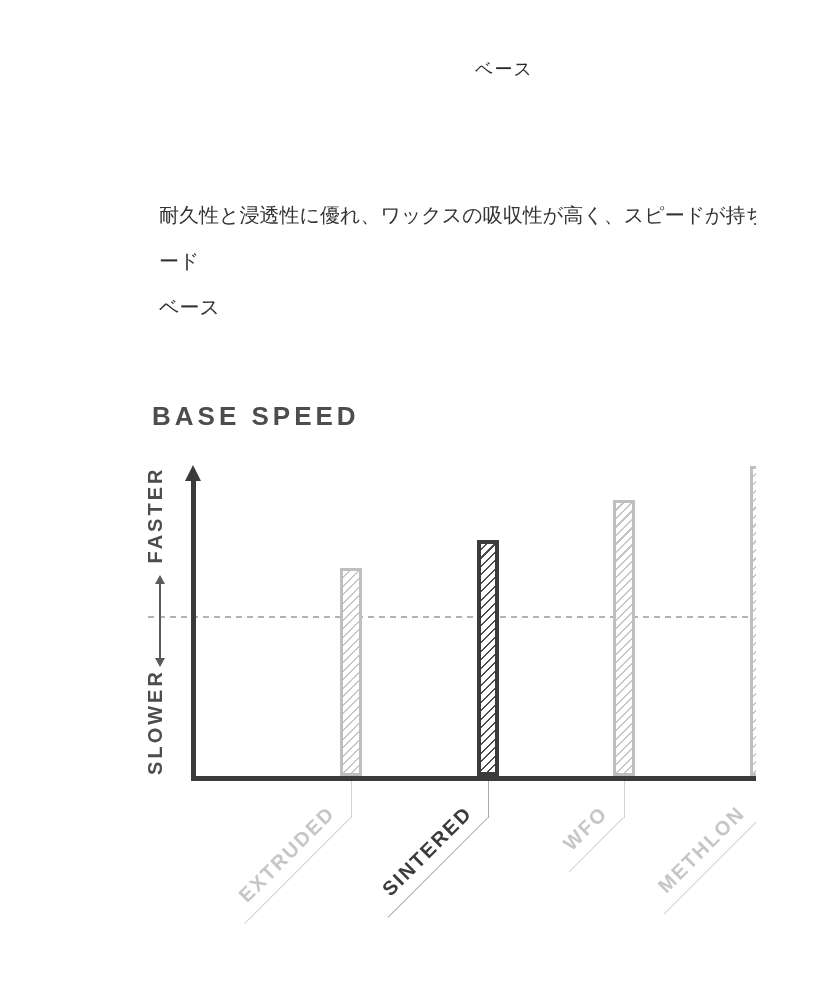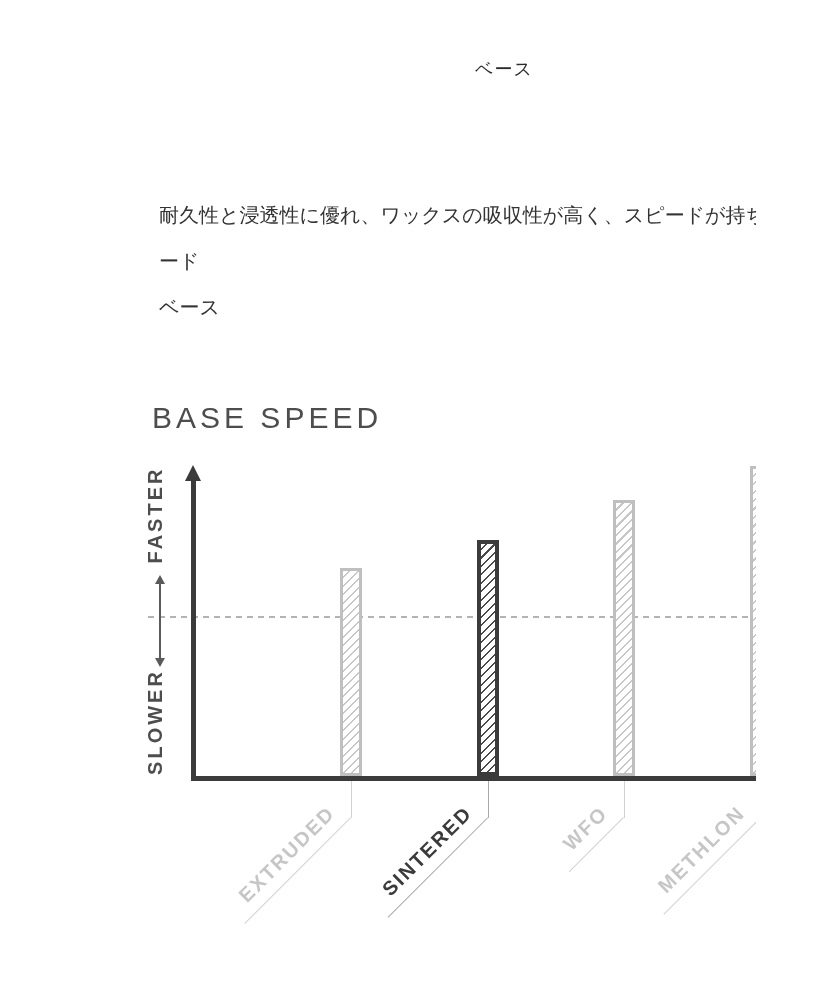--- a/index.html
+++ b/index.html
@@ -32,22 +32,22 @@
   .description {
     position: absolute;
     top: 192px; left: 75px; width: 720px;
     font-size: 20px;
     line-height: 46px;
     color: #333333;
   }
   .chart-title {
     position: absolute;
     top: 401px; left: 68px;
-    font-size: 30px;
-    font-weight: 400;
+    font-size: 26px;
+    font-weight: 700;
     letter-spacing: 4px;
     color: #4d4d4d;
   }
   .chart { position: absolute; top: 0; left: 0; width: 840px; height: 1000px; }
 
   
   .y-axis {
     position: absolute;
     left: 107px; top: 480px;
     width: 5px; height: 301px;

